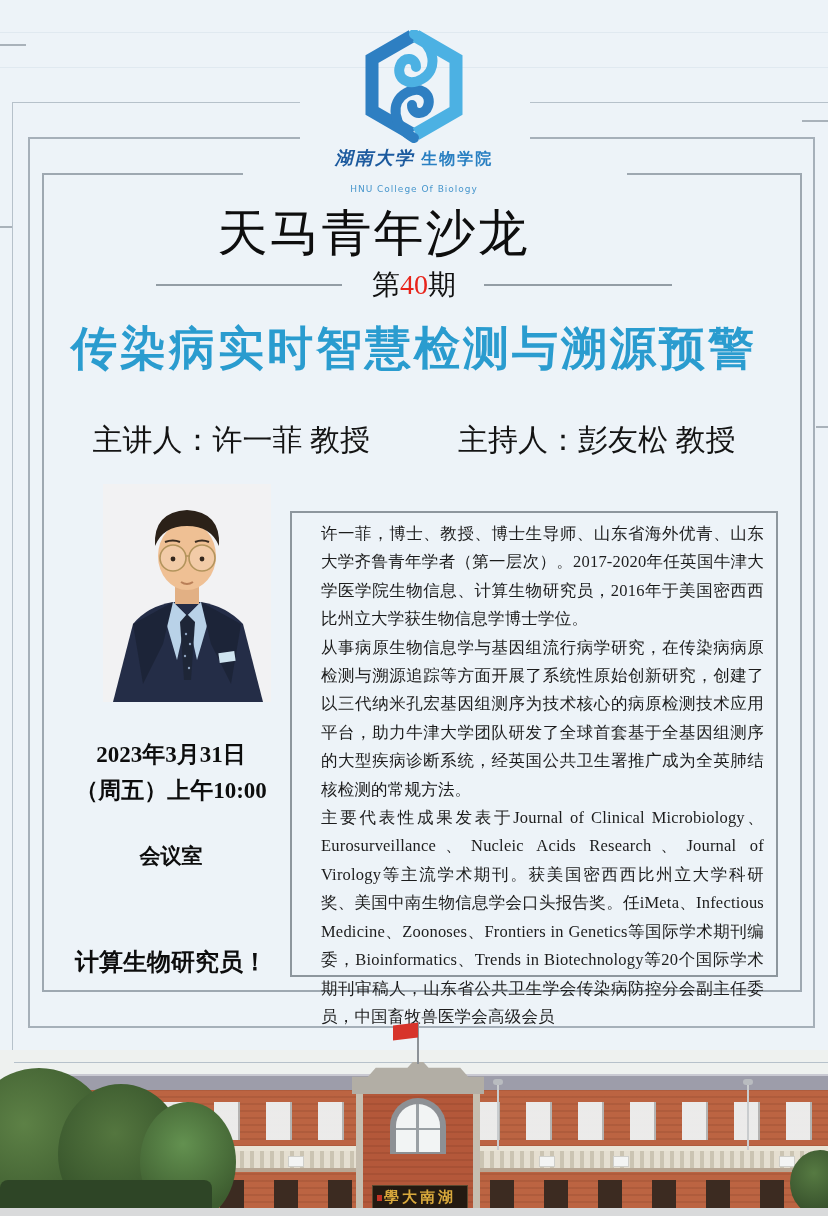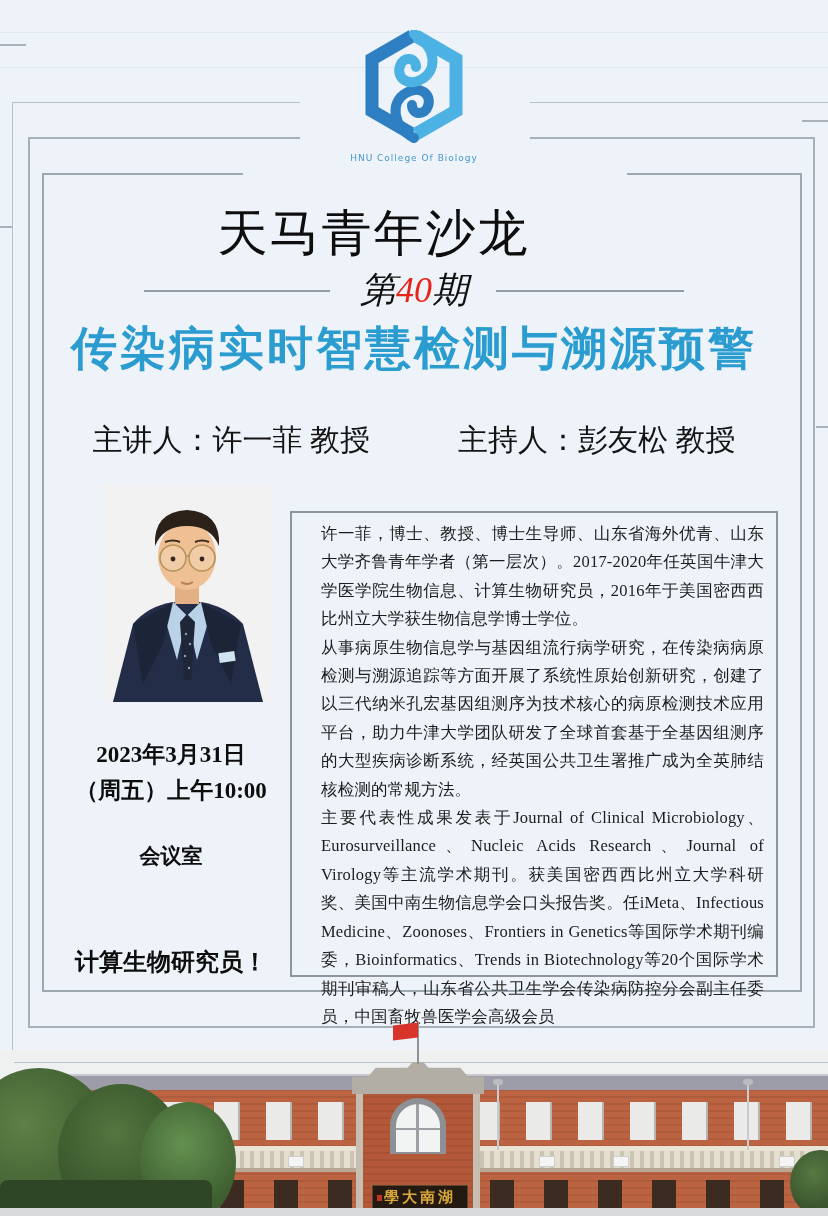--- a/index.html
+++ b/index.html
@@ -18,29 +18,29 @@
   .patch{position:absolute;background:#edf3f8;z-index:2;}
   .patch-logo{left:300px;top:96px;width:230px;height:66px;}
   .patch-orgname{left:243px;top:167px;width:384px;height:13px;}
 
   
   .logo-wrap{position:absolute;left:0;top:30px;width:828px;text-align:center;z-index:3;}
   .logo-svg{display:block;margin:0 auto;}
   .org-cn{font-size:18px;color:#1e63a8;letter-spacing:2px;margin-top:-6px;}
   .org-cn .cn-cal{font-style:italic;font-weight:bold;color:#1c5a9e;}
   .org-cn .cn-reg{font-family:"DejaVu Sans","Liberation Sans",sans-serif;font-weight:bold;color:#2a80c2;font-size:16px;}
-  .org-en{font-size:9px;color:#4796cc;letter-spacing:1px;margin-top:1px;font-family:"DejaVu Sans","Liberation Sans",sans-serif;}
+  .org-en{font-size:9px;color:#4796cc;letter-spacing:1px;margin-top:14px;font-family:"DejaVu Sans","Liberation Sans",sans-serif;}
 
   
   .series-title{position:absolute;left:0;top:200px;width:747px;text-align:center;font-size:50px;color:#0e0e0e;letter-spacing:2px;z-index:3;}
   .issue-row{position:absolute;left:0;top:266px;width:828px;display:flex;align-items:center;justify-content:center;z-index:3;}
   .issue-line{height:2px;background:#959fa6;background:#939da5;}
   .issue-line.l{width:186px;margin-right:30px;}
   .issue-line.r{width:188px;margin-left:28px;}
-  .issue-text{font-size:36px;color:#111;font-style:italic;}
+  .issue-text{font-size:28px;color:#111;}
   .issue-num{color:#e8231a;}
   .main-title{position:absolute;left:0;top:318px;width:828px;text-align:center;font-family:"DejaVu Sans","Liberation Sans",sans-serif;font-weight:bold;font-size:46px;letter-spacing:3px;color:#2a9ccf;z-index:3;}
   .speaker-row{position:absolute;left:0;top:420px;width:828px;display:flex;justify-content:center;gap:88px;font-size:30px;color:#141414;z-index:3;}
 
   
   .photo{position:absolute;left:103px;top:484px;width:168px;height:218px;z-index:3;background:linear-gradient(#fdfdfd,#e7e8ea);overflow:hidden;}
 
   
   .intro-box{position:absolute;left:290px;top:511px;width:488px;height:466px;border:2px solid #8d969d;box-sizing:border-box;z-index:3;}
   .intro-heading{position:absolute;top:-18px;left:50%;transform:translateX(-50%);background:#edf3f8;padding:0 12px;font-size:24px;color:#2f98d6;letter-spacing:2px;white-space:nowrap;}
@@ -103,20 +103,24 @@
   <div class="patch patch-logo"></div>
   <div class="patch patch-orgname"></div>
 
   <div class="logo-wrap">
     <svg class="logo-svg" width="104" height="122" viewBox="0 0 104 122">
       <path d="M50 6 L10 29 L10 81 L50 104" fill="none" stroke="#2e7fc2" stroke-width="13"></path>
       <path d="M54 6 L94 29 L94 81 L54 104" fill="none" stroke="#4cb1e3" stroke-width="13"></path>
       <path d="M52 108 C30 96 28 72 44 63 C58 55 70 64 66 76 C63 86 50 85 50 75" fill="none" stroke="#2e7fc2" stroke-width="10" stroke-linecap="round"></path>
       <path d="M52 4 C74 16 76 40 60 49 C46 57 34 48 38 36 C41 26 54 27 54 37" fill="none" stroke="#4cb1e3" stroke-width="10" stroke-linecap="round"></path>
     </svg>
+    <div class="org-cn">
+      <span class="cn-cal">湖南大学</span>
+      <span class="cn-reg">生物学院</span>
+    </div>
     <div class="org-en">HNU College Of Biology</div>
   </div>
 
   <div class="series-title">天马青年沙龙</div>
 
   <div class="issue-row">
     <div class="issue-line l"></div>
     <div class="issue-text"><span>第</span><span class="issue-num">40</span><span>期</span></div>
     <div class="issue-line r"></div>
   </div>

